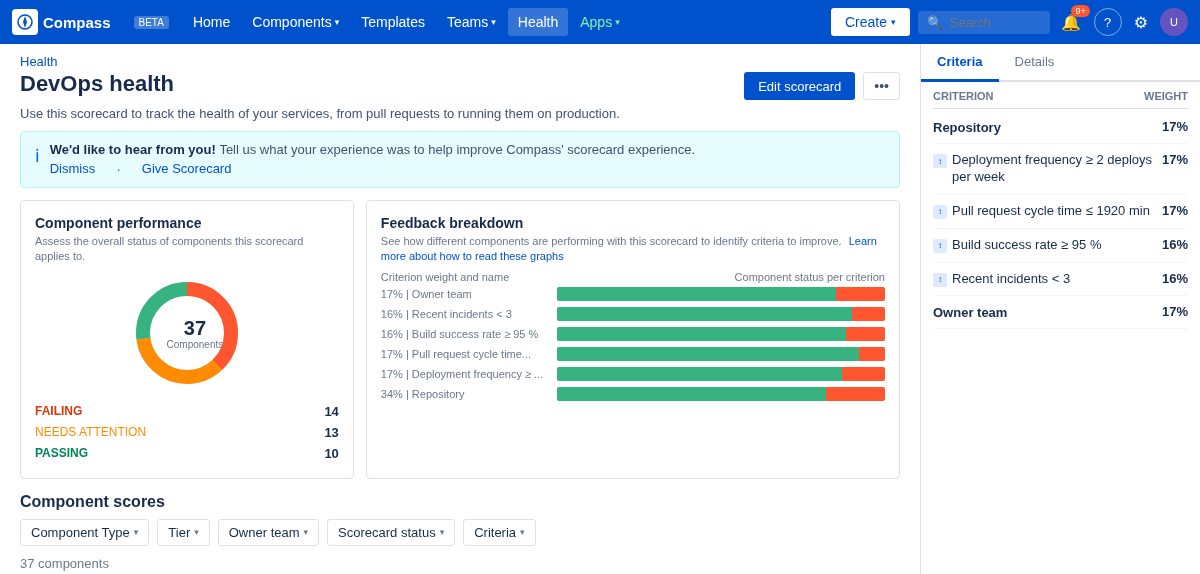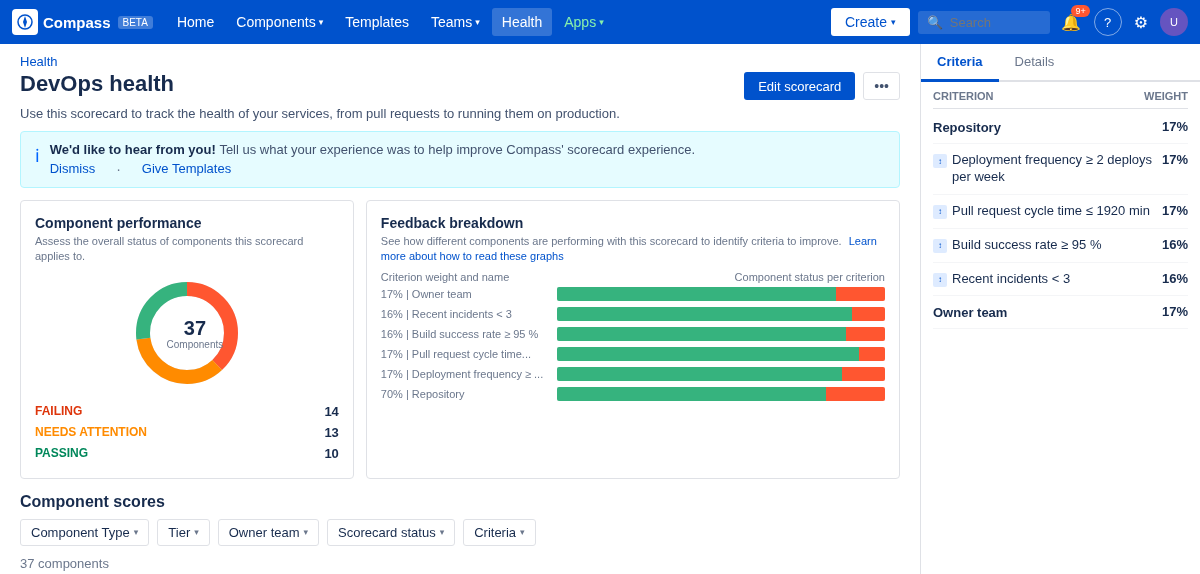--- a/index.html
+++ b/index.html
@@ -10,21 +10,21 @@
 
 <nav style="display:flex;align-items:center;height:44px;background:#0052CC;padding:0 12px;gap:0;">
   <div style="display:flex;align-items:center;gap:5px;margin-right:14px;">
     <div style="width:26px;height:26px;background:#fff;border-radius:4px;display:flex;align-items:center;justify-content:center;">
       <svg width="16" height="16" viewBox="0 0 16 16">
         <circle cx="8" cy="8" r="7" fill="none" stroke="#0052CC" stroke-width="1.5"></circle>
         <path d="M8 2 L10 8 L8 14 L6 8 Z" fill="#0052CC"></path>
       </svg>
     </div>
     <span style="color:#fff;font-size:15px;font-weight:700;">Compass</span>
-    <span style="background:rgba(255,255,255,0.25);color:#fff;font-size:10px;padding:1px 5px;border-radius:3px;margin-left:2px;">BETA</span>
+    <span style="background:rgba(255,255,255,0.25);color:#fff;font-size:10px;padding:1px 5px;border-radius:3px;margin-left:18px;">BETA</span>
   </div>
 
   <div style="display:flex;align-items:center;gap:2px;flex:1;">
     <div style="color:#fff;font-size:14px;padding:6px 10px;border-radius:3px;cursor:pointer;">Home</div>
     <div style="color:#fff;font-size:14px;padding:6px 10px;border-radius:3px;cursor:pointer;display:flex;align-items:center;gap:3px;">
       <span>Components</span>
       <span style="font-size:9px;">▾</span>
     </div>
     <div style="color:#fff;font-size:14px;padding:6px 10px;border-radius:3px;cursor:pointer;">Templates</div>
     <div style="color:#fff;font-size:14px;padding:6px 10px;border-radius:3px;cursor:pointer;display:flex;align-items:center;gap:3px;">
@@ -87,21 +87,21 @@
       <span style="color:#0065FF;font-size:18px;margin-top:1px;">ℹ</span>
       <div style="flex:1;">
         <div style="font-size:13px;font-weight:600;color:#172B4D;">
           <span>We'd like to hear from you!</span>
           <span style="font-weight:400;color:#42526E;"> </span>
           <span style="font-weight:400;font-size:13px;color:#42526E;">Tell us what your experience was to help improve Compass' scorecard experience.</span>
         </div>
         <div style="display:flex;gap:21px;margin-top:4px;">
           <span style="color:#0052CC;font-size:13px;cursor:pointer;">Dismiss</span>
           <span style="color:#6B778C;">·</span>
-          <span style="color:#0052CC;font-size:13px;cursor:pointer;">Give Templates</span>
+          <span style="color:#0052CC;font-size:13px;cursor:pointer;">Give Scorecard</span>
         </div>
       </div>
     </div>
 
     <div style="display:grid;grid-template-columns:1fr 1.6fr;gap:12px;margin-bottom:14px;">
 
       <div style="border:1px solid #DFE1E6;border-radius:4px;padding:14px;background:#fff;">
         <div style="font-size:14px;font-weight:600;color:#172B4D;margin-bottom:3px;">Component performance</div>
         <div style="font-size:11px;color:#6B778C;margin-bottom:8px;line-height:1.4;">Assess the overall status of components this scorecard applies to.</div>
 
@@ -122,21 +122,21 @@
             </div>
           </div>
         </div>
 
         <div style="margin-top:8px;">
           <div style="display:flex;justify-content:space-between;padding:3px 0;">
             <span style="font-size:12px;font-weight:700;color:#DE350B;">FAILING</span>
             <span style="font-size:13px;font-weight:600;color:#172B4D;">14</span>
           </div>
           <div style="display:flex;justify-content:space-between;padding:3px 0;">
-            <span style="font-size:12px;font-weight:700;color:#FF8B00;">NEEDS ATTENTION</span>
+            <span style="font-size:12px;font-weight:400;color:#FF8B00;">NEEDS ATTENTION</span>
             <span style="font-size:13px;font-weight:600;color:#172B4D;">13</span>
           </div>
           <div style="display:flex;justify-content:space-between;padding:3px 0;">
             <span style="font-size:12px;font-weight:700;color:#00875A;">PASSING</span>
             <span style="font-size:13px;font-weight:600;color:#172B4D;">10</span>
           </div>
         </div>
       </div>
 
       <div style="border:1px solid #DFE1E6;border-radius:4px;padding:14px;background:#fff;">
@@ -181,21 +181,21 @@
               </div>
             </div>
             <div style="display: flex; align-items: center; margin-bottom: 6px; gap: 6px;">
               <span style="font-size: 11px; color: rgb(107, 119, 140); width: 170px; flex-shrink: 0; white-space: nowrap; overflow: hidden; text-overflow: ellipsis;">17% | Deployment frequency ≥ ...</span>
               <div style="flex: 1 1 0%; height: 14px; background: rgb(235, 236, 240); border-radius: 2px; position: relative; overflow: hidden; display: flex;">
                 <div style="height: 100%; background: rgb(54, 179, 126); width: 87%;"></div>
                 <div style="height: 100%; background: rgb(255, 86, 48); width: 13%;"></div>
               </div>
             </div>
             <div style="display: flex; align-items: center; margin-bottom: 6px; gap: 6px;">
-              <span style="font-size: 11px; color: rgb(107, 119, 140); width: 170px; flex-shrink: 0; white-space: nowrap; overflow: hidden; text-overflow: ellipsis;">70% | Repository</span>
+              <span style="font-size: 11px; color: rgb(107, 119, 140); width: 170px; flex-shrink: 0; white-space: nowrap; overflow: hidden; text-overflow: ellipsis;">34% | Repository</span>
               <div style="flex: 1 1 0%; height: 14px; background: rgb(235, 236, 240); border-radius: 2px; position: relative; overflow: hidden; display: flex;">
                 <div style="height: 100%; background: rgb(54, 179, 126); width: 82%;"></div>
                 <div style="height: 100%; background: rgb(255, 86, 48); width: 18%;"></div>
               </div>
             </div>
           </div>
       </div>
     </div>
 
     <div>

